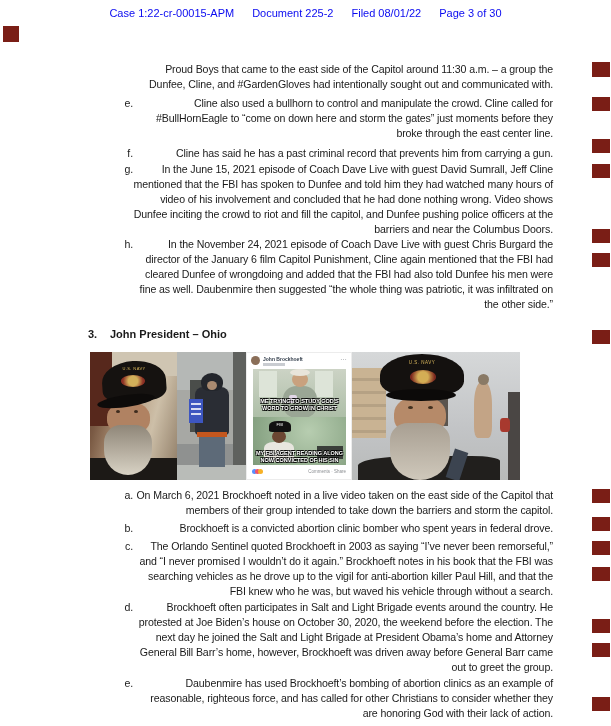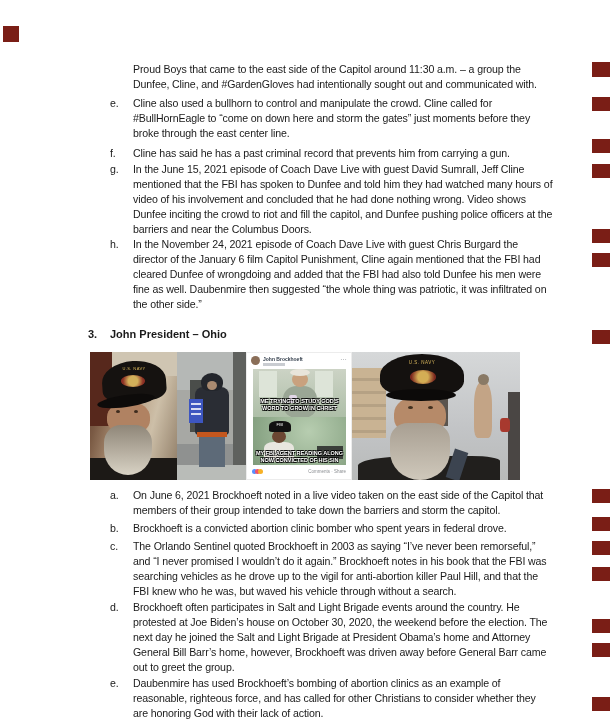--- a/index.html
+++ b/index.html
@@ -7,21 +7,21 @@
         font-family:"Liberation Sans",sans-serif;color:#1a1a1a;}
   
   .header{position:absolute;top:7px;left:0;right:0;text-align:center;
           font-size:11px;letter-spacing:0;}
   .header span{margin:0 9px;white-space:nowrap;}
   
   .tlist{position:absolute;left:110px;width:444px;font-size:10.6px;line-height:15px;
          letter-spacing:-0.12px;}
   .tlist.upper{top:62px;}
   .tlist.lower{top:488px;}
-  .li{display:flex;}
+  .li{display:flex;text-align:right;}
   .li .lbl{flex:none;width:23px;}
   .li .txt{flex:1;max-width:420px;}
   .upper .li:nth-child(2){margin-top:4px;}
   .upper .li:nth-child(3){margin-top:5px;}
   .upper .li:nth-child(4){margin-top:1px;}
   .upper .li:nth-child(5){margin-top:0px;}
   .lower .li:nth-child(2){margin-top:3px;}
   .lower .li:nth-child(3){margin-top:3px;}
   .lower .li:nth-child(4){margin-top:1px;}
   .lower .li:nth-child(5){margin-top:1px;}
@@ -105,20 +105,23 @@
   .p4-body{left:6px;top:104px;width:142px;height:24px;background:#211f1d;border-radius:40% 20% 0 0;}
   .p4-strap{left:98px;top:98px;width:14px;height:30px;background:#3c4450;transform:rotate(18deg);}
   
   .mark{position:absolute;}
 </style>
 </head>
 <body>
 
 <div class="page">
 
+  <div class="header" style="color: rgb(10, 10, 240);">
+    <span>Case 1:22-cr-00015-APM</span><span>Document 225-2</span><span>Filed 08/01/22</span><span>Page 3 of 30</span>
+  </div>
 
   <div class="tlist upper">
     <div class="li">
       <span class="lbl"></span>
       <span class="txt">Proud Boys that came to the east side of the Capitol around 11:30 a.m. – a group the Dunfee, Cline, and #GardenGloves had intentionally sought out and communicated with.</span>
     </div>
     <div class="li">
       <span class="lbl">e.</span>
       <span class="txt">Cline also used a bullhorn to control and manipulate the crowd. Cline called for #BullHornEagle to “come on down here and storm the gates” just moments before they broke through the east center line.</span>
     </div>
@@ -219,21 +222,21 @@
       <div class="p4-captext">U.S. NAVY</div>
       <div class="p4-emblem"></div>
       <div class="p4-brim"></div>
     </div>
 
   </div>
 
   <div class="tlist lower">
     <div class="li">
       <span class="lbl">a.</span>
-      <span class="txt">On June 6, 2021 Brockhoeft noted in a live video taken on the east side of the Capitol that members of their group intended to take down the barriers and storm the capitol.</span>
+      <span class="txt">On March 6, 2021 Brockhoeft noted in a live video taken on the east side of the Capitol that members of their group intended to take down the barriers and storm the capitol.</span>
     </div>
     <div class="li">
       <span class="lbl">b.</span>
       <span class="txt">Brockhoeft is a convicted abortion clinic bomber who spent years in federal drove.</span>
     </div>
     <div class="li">
       <span class="lbl">c.</span>
       <span class="txt">The Orlando Sentinel quoted Brockhoeft in 2003 as saying “I’ve never been remorseful,” and “I never promised I wouldn’t do it again.” Brockhoeft notes in his book that the FBI was searching vehicles as he drove up to the vigil for anti-abortion killer Paul Hill, and that the FBI knew who he was, but waved his vehicle through without a search.</span>
     </div>
     <div class="li">

